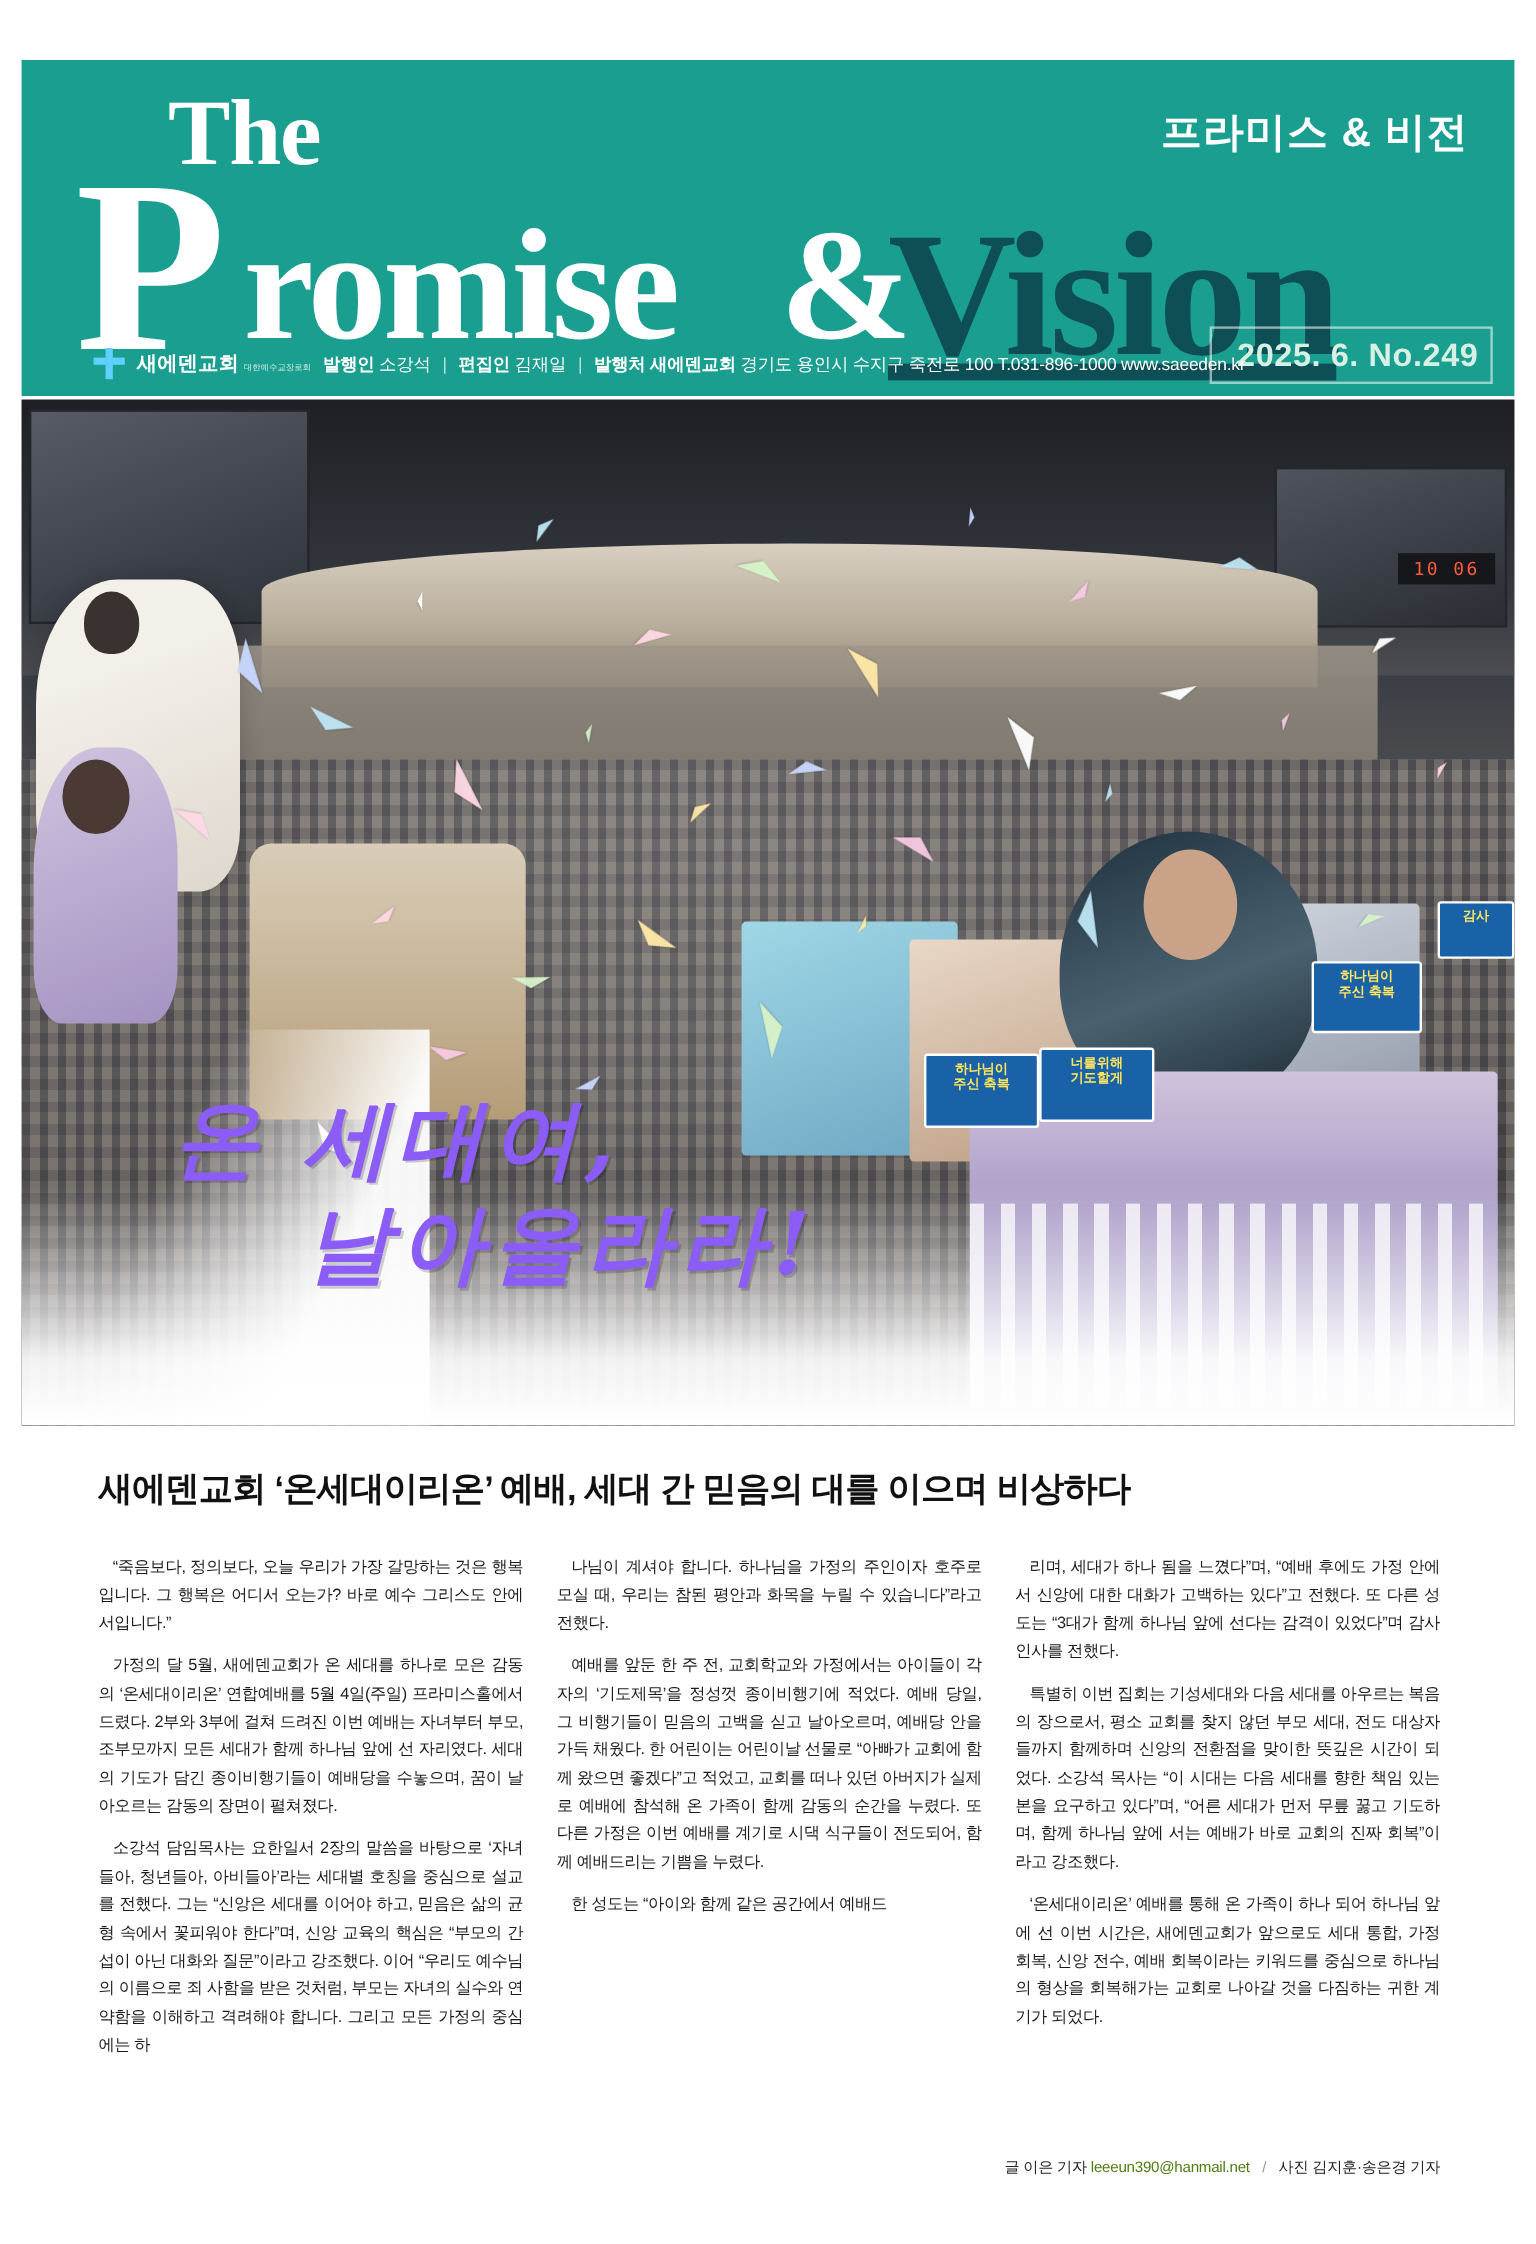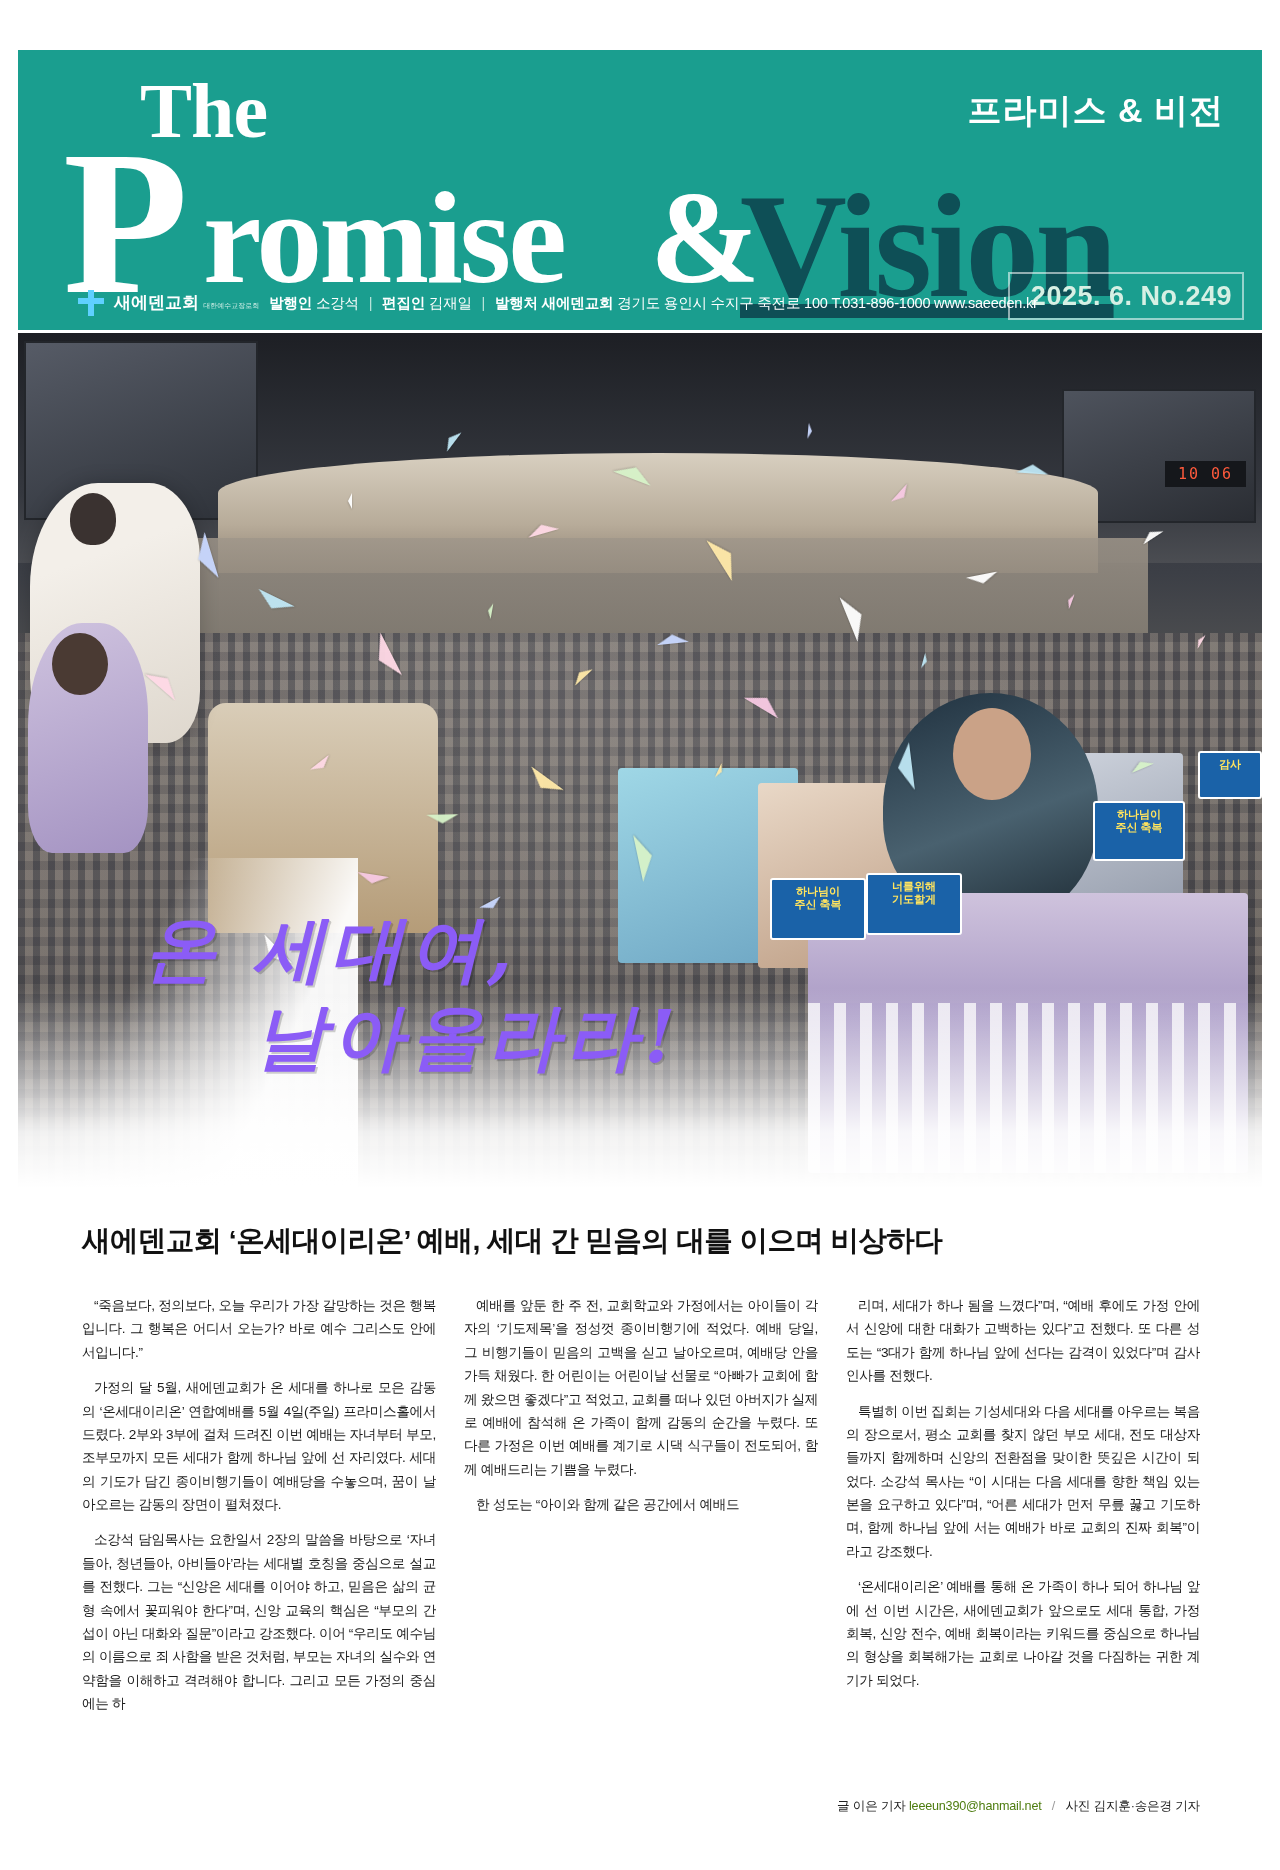--- a/index.html
+++ b/index.html
@@ -480,20 +480,21 @@
 
   <div class="article-title">새에덴교회 ‘온세대이리온’ 예배, 세대 간 믿음의 대를 이으며 비상하다</div>
 
   <div class="columns">
     <div class="col">
       <p>“죽음보다, 정의보다, 오늘 우리가 가장 갈망하는 것은 행복입니다. 그 행복은 어디서 오는가? 바로 예수 그리스도 안에서입니다.”</p>
       <p>가정의 달 5월, 새에덴교회가 온 세대를 하나로 모은 감동의 ‘온세대이리온’ 연합예배를 5월 4일(주일) 프라미스홀에서 드렸다. 2부와 3부에 걸쳐 드려진 이번 예배는 자녀부터 부모, 조부모까지 모든 세대가 함께 하나님 앞에 선 자리였다. 세대의 기도가 담긴 종이비행기들이 예배당을 수놓으며, 꿈이 날아오르는 감동의 장면이 펼쳐졌다.</p>
       <p>소강석 담임목사는 요한일서 2장의 말씀을 바탕으로 ‘자녀들아, 청년들아, 아비들아’라는 세대별 호칭을 중심으로 설교를 전했다. 그는 “신앙은 세대를 이어야 하고, 믿음은 삶의 균형 속에서 꽃피워야 한다”며, 신앙 교육의 핵심은 “부모의 간섭이 아닌 대화와 질문”이라고 강조했다. 이어 “우리도 예수님의 이름으로 죄 사함을 받은 것처럼, 부모는 자녀의 실수와 연약함을 이해하고 격려해야 합니다. 그리고 모든 가정의 중심에는 하</p>
     </div>
     <div class="col">
+      <p>나님이 계셔야 합니다. 하나님을 가정의 주인이자 호주로 모실 때, 우리는 참된 평안과 화목을 누릴 수 있습니다”라고 전했다.</p>
       <p>예배를 앞둔 한 주 전, 교회학교와 가정에서는 아이들이 각자의 ‘기도제목’을 정성껏 종이비행기에 적었다. 예배 당일, 그 비행기들이 믿음의 고백을 싣고 날아오르며, 예배당 안을 가득 채웠다. 한 어린이는 어린이날 선물로 “아빠가 교회에 함께 왔으면 좋겠다”고 적었고, 교회를 떠나 있던 아버지가 실제로 예배에 참석해 온 가족이 함께 감동의 순간을 누렸다. 또 다른 가정은 이번 예배를 계기로 시댁 식구들이 전도되어, 함께 예배드리는 기쁨을 누렸다.</p>
       <p>한 성도는 “아이와 함께 같은 공간에서 예배드</p>
     </div>
     <div class="col">
       <p>리며, 세대가 하나 됨을 느꼈다”며, “예배 후에도 가정 안에서 신앙에 대한 대화가 고백하는 있다”고 전했다. 또 다른 성도는 “3대가 함께 하나님 앞에 선다는 감격이 있었다”며 감사 인사를 전했다.</p>
       <p>특별히 이번 집회는 기성세대와 다음 세대를 아우르는 복음의 장으로서, 평소 교회를 찾지 않던 부모 세대, 전도 대상자들까지 함께하며 신앙의 전환점을 맞이한 뜻깊은 시간이 되었다. 소강석 목사는 “이 시대는 다음 세대를 향한 책임 있는 본을 요구하고 있다”며, “어른 세대가 먼저 무릎 꿇고 기도하며, 함께 하나님 앞에 서는 예배가 바로 교회의 진짜 회복”이라고 강조했다.</p>
       <p>‘온세대이리온’ 예배를 통해 온 가족이 하나 되어 하나님 앞에 선 이번 시간은, 새에덴교회가 앞으로도 세대 통합, 가정 회복, 신앙 전수, 예배 회복이라는 키워드를 중심으로 하나님의 형상을 회복해가는 교회로 나아갈 것을 다짐하는 귀한 계기가 되었다.</p>
     </div>
   </div>
 

